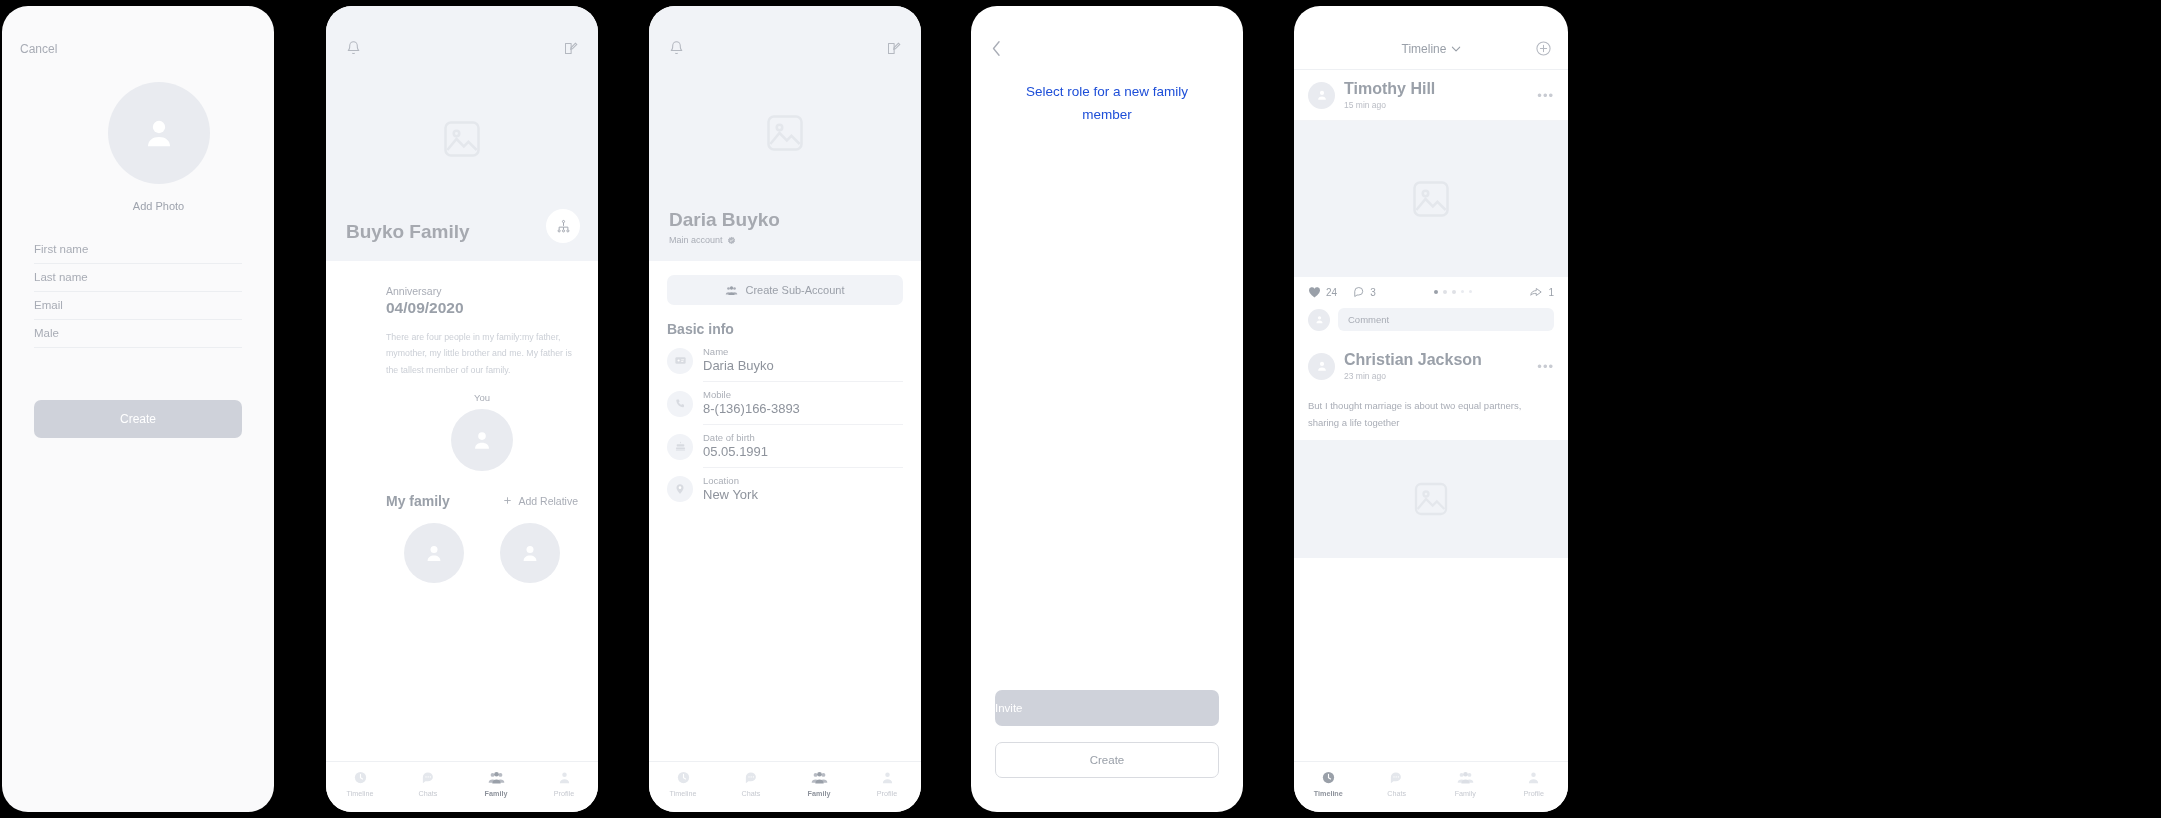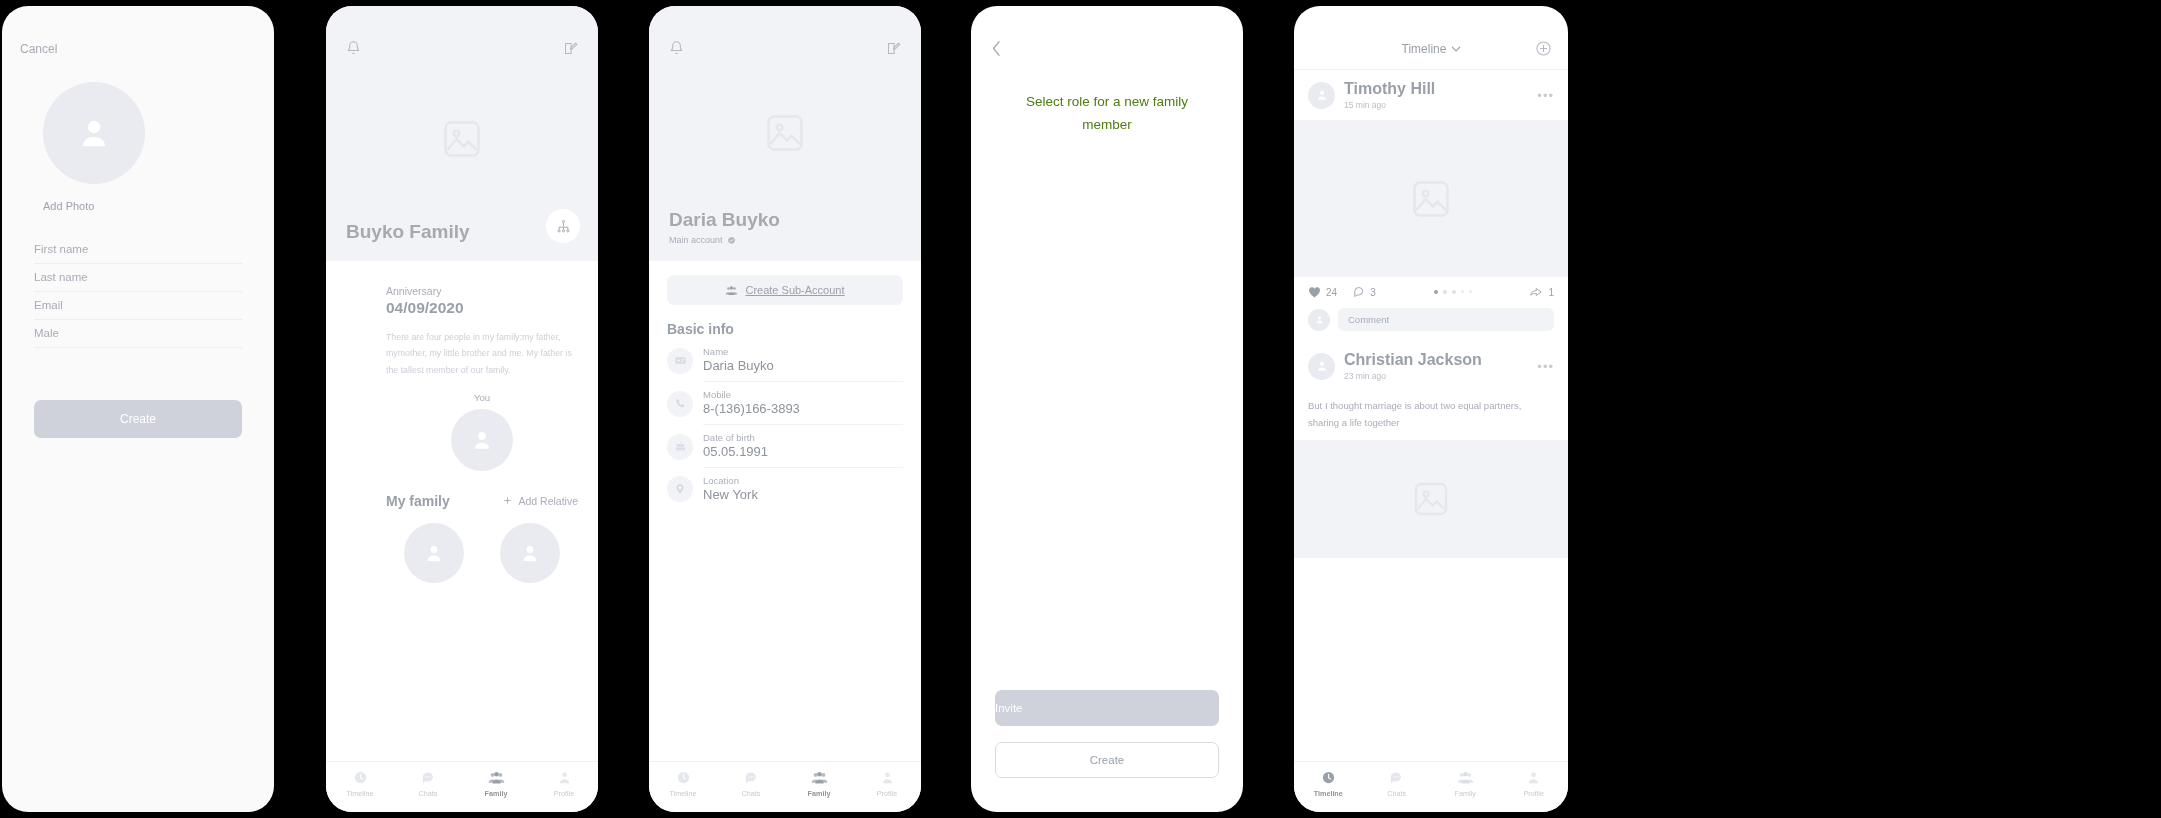--- a/index.html
+++ b/index.html
@@ -42,21 +42,21 @@
   }
   .person-glyph { display:block; }
 
   
   .s1-cancel {
     font-size: 12px; color: #a8acb5;
     padding: 36px 0 0 18px;
   }
   .s1-photo-wrap {
     margin-top: 26px;
-    display: flex; flex-direction: column; align-items: flex-start; margin-left: 41px;
+    display: flex; flex-direction: column; align-items: center; margin-left: 41px;
   }
   .s1-photo { width: 102px; height: 102px; }
   .s1-addphoto { margin-top: 16px; font-size: 11px; color: #9ea3ad; }
   .s1-fields { margin: 24px 32px 0 32px; }
   .s1-field {
     font-size: 11.5px; color: #a8acb5;
     padding: 7px 0 8px 0;
     border-bottom: 1px solid #eceef1;
   }
   .s1-create {
@@ -135,36 +135,36 @@
   .s3-hero-title { font-size:19px; font-weight:bold; color:#a6a9b0; padding:0 20px 0 20px;}
   .s3-sub {
     font-size:9px; color:#a9adb6; padding:4px 20px 16px 20px;
     display:flex; align-items:center; gap:4px;
   }
   .s3-subacct {
     margin: 14px 18px 0 18px;
     background:#f1f3f7; border-radius:7px;
     padding:9px 12px; text-align:center;
     font-size:11px; color:#9ba0a9;
-    display:flex; align-items:center; justify-content:center; gap:7px;text-decoration:underline;
+    display:flex; align-items:center; justify-content:center; gap:7px;
   }
   .s3-basic { font-size:14px; font-weight:bold; color:#9aa0a9; padding:16px 18px 2px 18px;}
   .s3-row { display:flex; align-items:center; gap:10px; padding:0 18px;}
   .s3-ic { width:26px; height:26px; border-radius:50%; background:#f1f3f7; flex:0 0 26px;
            display:flex; align-items:center; justify-content:center;}
   .s3-rowtext { flex:1; border-bottom:1px solid #f0f1f4; padding:7px 0 8px 0;}
   .s3-row:last-child .s3-rowtext { border-bottom:none; }
   .s3-lbl { font-size:9.5px; color:#abafb7;}
   .s3-val { font-size:13px; color:#8e939c; margin-top:1px;}
 
   
   .s4-back { padding: 34px 0 0 20px; }
   .s4-q {
-    margin: 30px 30px 0 30px;
-    text-align:center; font-size:13.5px; color:#4d7c0f; line-height:1.7;
+    margin: 20px 30px 0 30px;
+    text-align:center; font-size:13.5px; color:#1d4ed8; line-height:1.7;
   }
   .s4-roles { display:flex; justify-content:center; gap:52px; margin-top:40px;}
   .s4-role { display:flex; flex-direction:column; align-items:center; gap:11px;}
   .s4-role .avatar-circle { width:62px; height:62px;}
   .s4-role.selected .avatar-circle { background:#cfd2da;}
   .s4-role-label { font-size:10.5px; color:#9aa0a9;}
   .s4-btns { margin-top:auto; padding: 0 24px 34px 24px;}
   .s4-invite {
     background:#cfd2da; color:#fff; text-align:left;
     font-size:11.5px; border-radius:7px; padding:12px 0;

